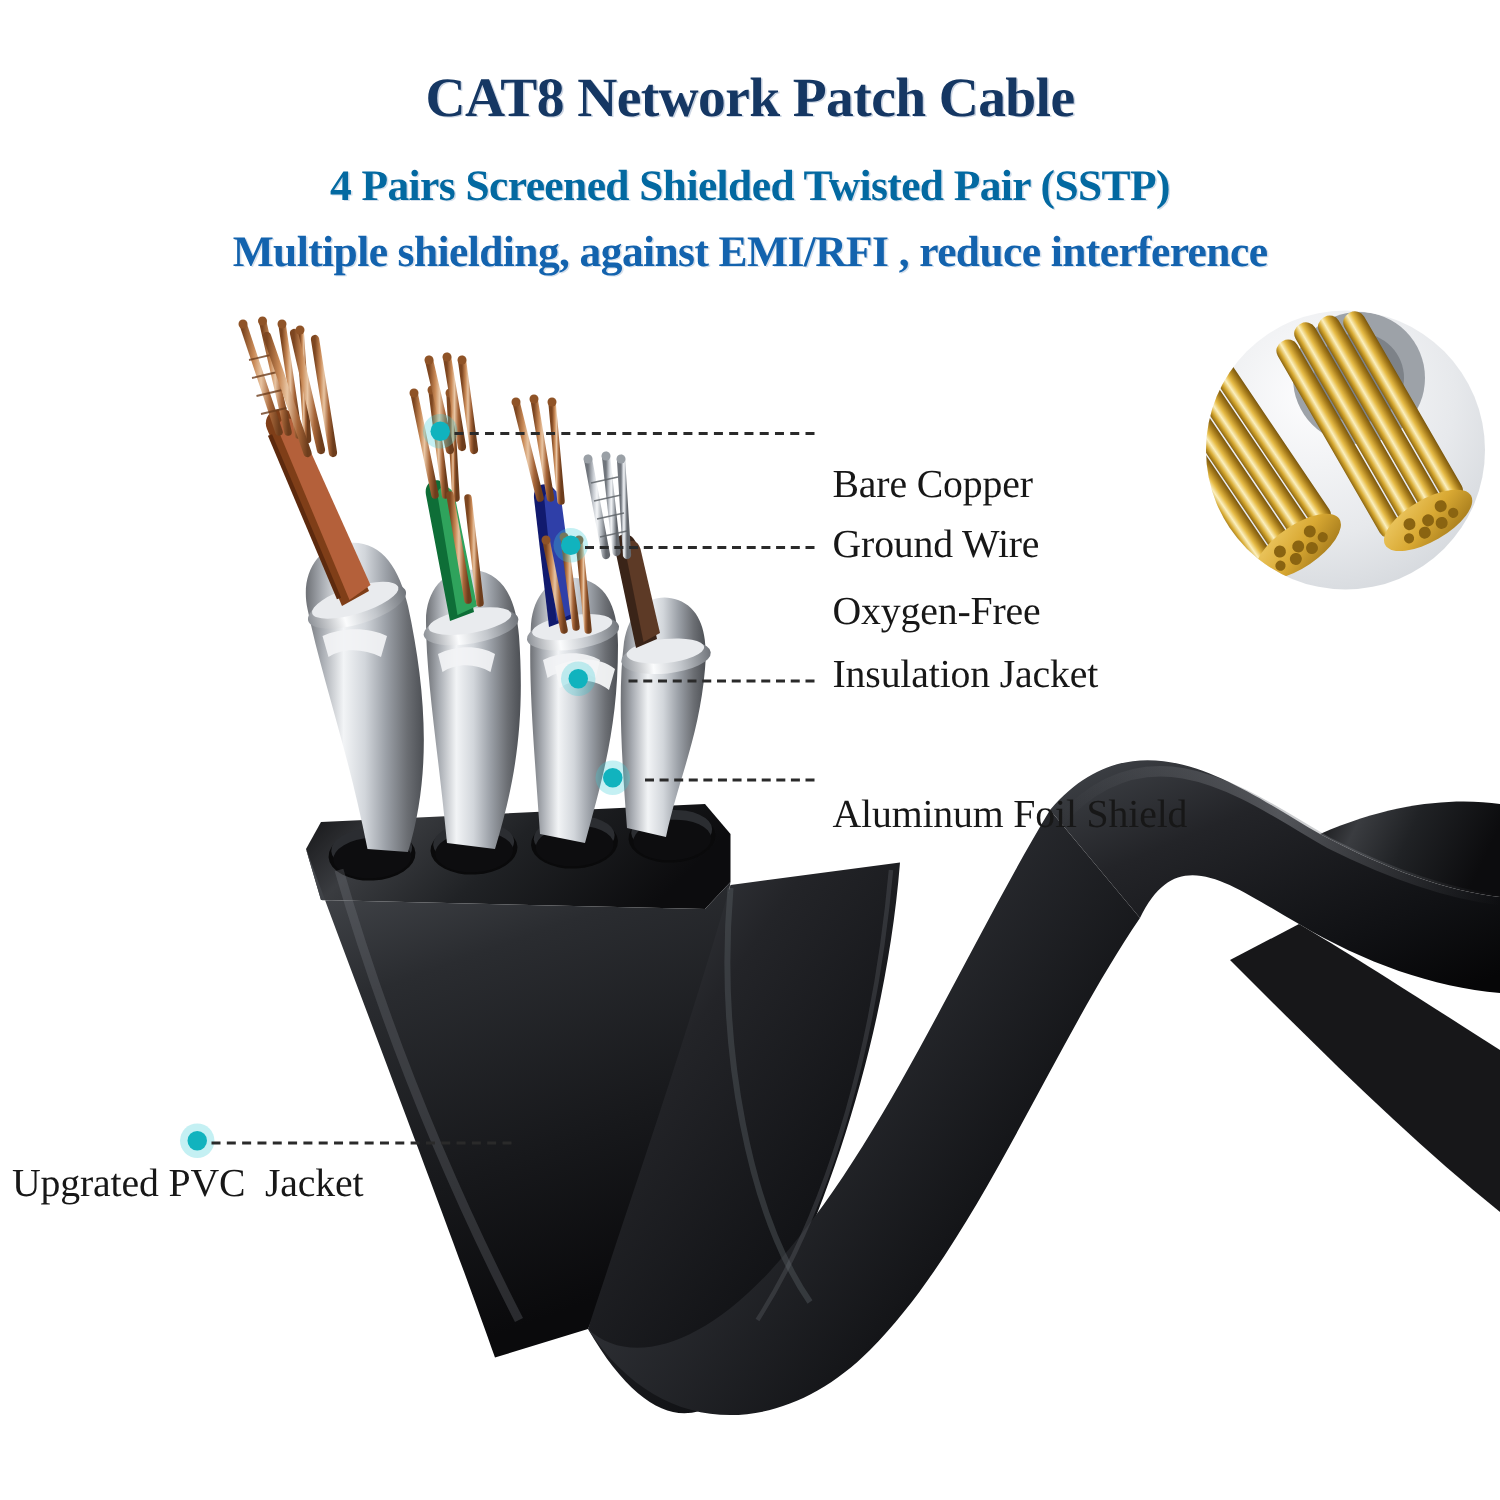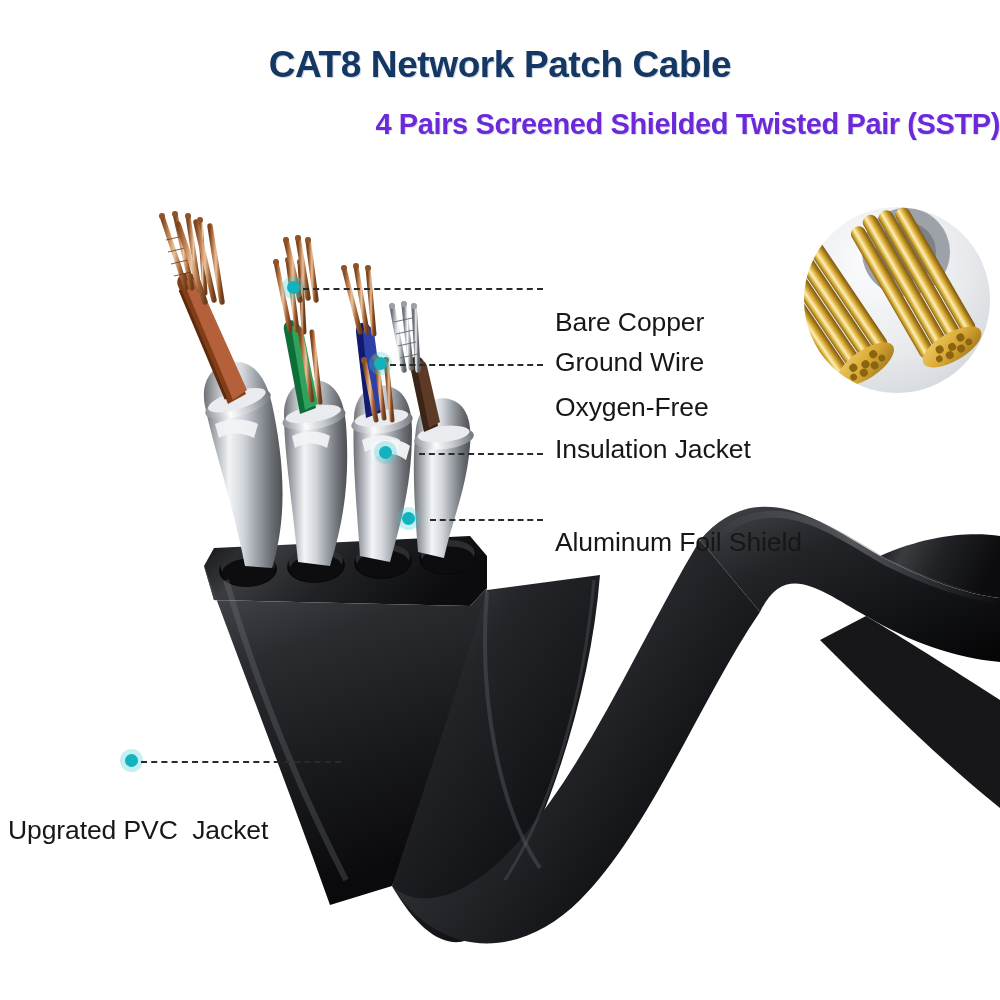--- a/index.html
+++ b/index.html
@@ -1,27 +1,27 @@
 <!DOCTYPE html>
 <html><head>
 <meta charset="utf-8">
 <title>CAT8 Network Patch Cable</title>
 <style>
   html,body{margin:0;padding:0;background:#ffffff;}
   body{width:1000px;height:1000px;overflow:hidden;
        font-family:"Liberation Sans","DejaVu Sans",sans-serif;}
-  #stage{position:relative;width:1000px;height:1000px;background:#fff;}
+  #stage{position:relative;width:1000px;height:1000px;background:#fff;font-family:Liberation Serif, serif;}
 
   
   .hdr{position:absolute;left:0;width:1000px;text-align:center;
        white-space:nowrap;font-weight:bold;letter-spacing:-0.4px;}
   #title{top:44px;font-size:37px;color:#153763;
          text-shadow:1px 1px 0 rgba(140,160,190,.45);}
-  #sub1{top:108px;font-size:29px;color:#6d28d9;
-        text-shadow:1px 1px 0 rgba(150,175,205,.40);text-align:right;}
+  #sub1{top:108px;font-size:29px;color:#0369a1;
+        text-shadow:1px 1px 0 rgba(150,175,205,.40);}
   #sub2{top:152px;font-size:29px;color:#1363AE;
         text-shadow:1px 1px 0 rgba(150,175,205,.40);}
 
   
   .lbl{position:absolute;font-size:26.5px;color:#171717;
        line-height:1.07;white-space:pre;letter-spacing:-0.1px;}
 
   
   .lead{position:absolute;height:0;border-top:2.5px dashed #2a2a2a;}
   .dot{position:absolute;width:13px;height:13px;border-radius:50%;
@@ -30,20 +30,21 @@
 
   svg{position:absolute;left:0;top:0;overflow:visible;}
 </style>
 </head>
 <body>
 
 <div id="stage">
 
   <div class="hdr" id="title">CAT8 Network Patch Cable</div>
   <div class="hdr" id="sub1">4 Pairs Screened Shielded Twisted Pair (SSTP)</div>
+  <div class="hdr" id="sub2">Multiple shielding, against EMI/RFI , reduce interference</div>
 
   <svg width="1000" height="1000" viewBox="0 0 1000 1000">
     <defs>
 
       <linearGradient id="gFoil" x1="0" y1="0" x2="1" y2="0">
         <stop offset="0" stop-color="#6e7176"></stop>
         <stop offset="0.14" stop-color="#a9adb3"></stop>
         <stop offset="0.32" stop-color="#f2f4f6"></stop>
         <stop offset="0.50" stop-color="#d2d6db"></stop>
         <stop offset="0.68" stop-color="#9ba0a7"></stop>
@@ -382,15 +383,15 @@
     <div>Bare Copper</div>
     <div>Oxygen-Free</div>
   </div>
 
   <div class="lbl" style="left:555px; top:435px;">Insulation Jacket</div>
 
   <div class="lbl" style="left:555px; top:348px;">Ground Wire</div>
 
   <div class="lbl" style="left:555px; top:528px;">Aluminum Foil Shield</div>
 
-  <div class="lbl" style="left:8px; top:816px;">Upgrated PVC  Jacket</div>
+  <div class="lbl" style="left:8px; top:774px;">Upgrated PVC  Jacket</div>
 
 </div>
 
 </body></html>

